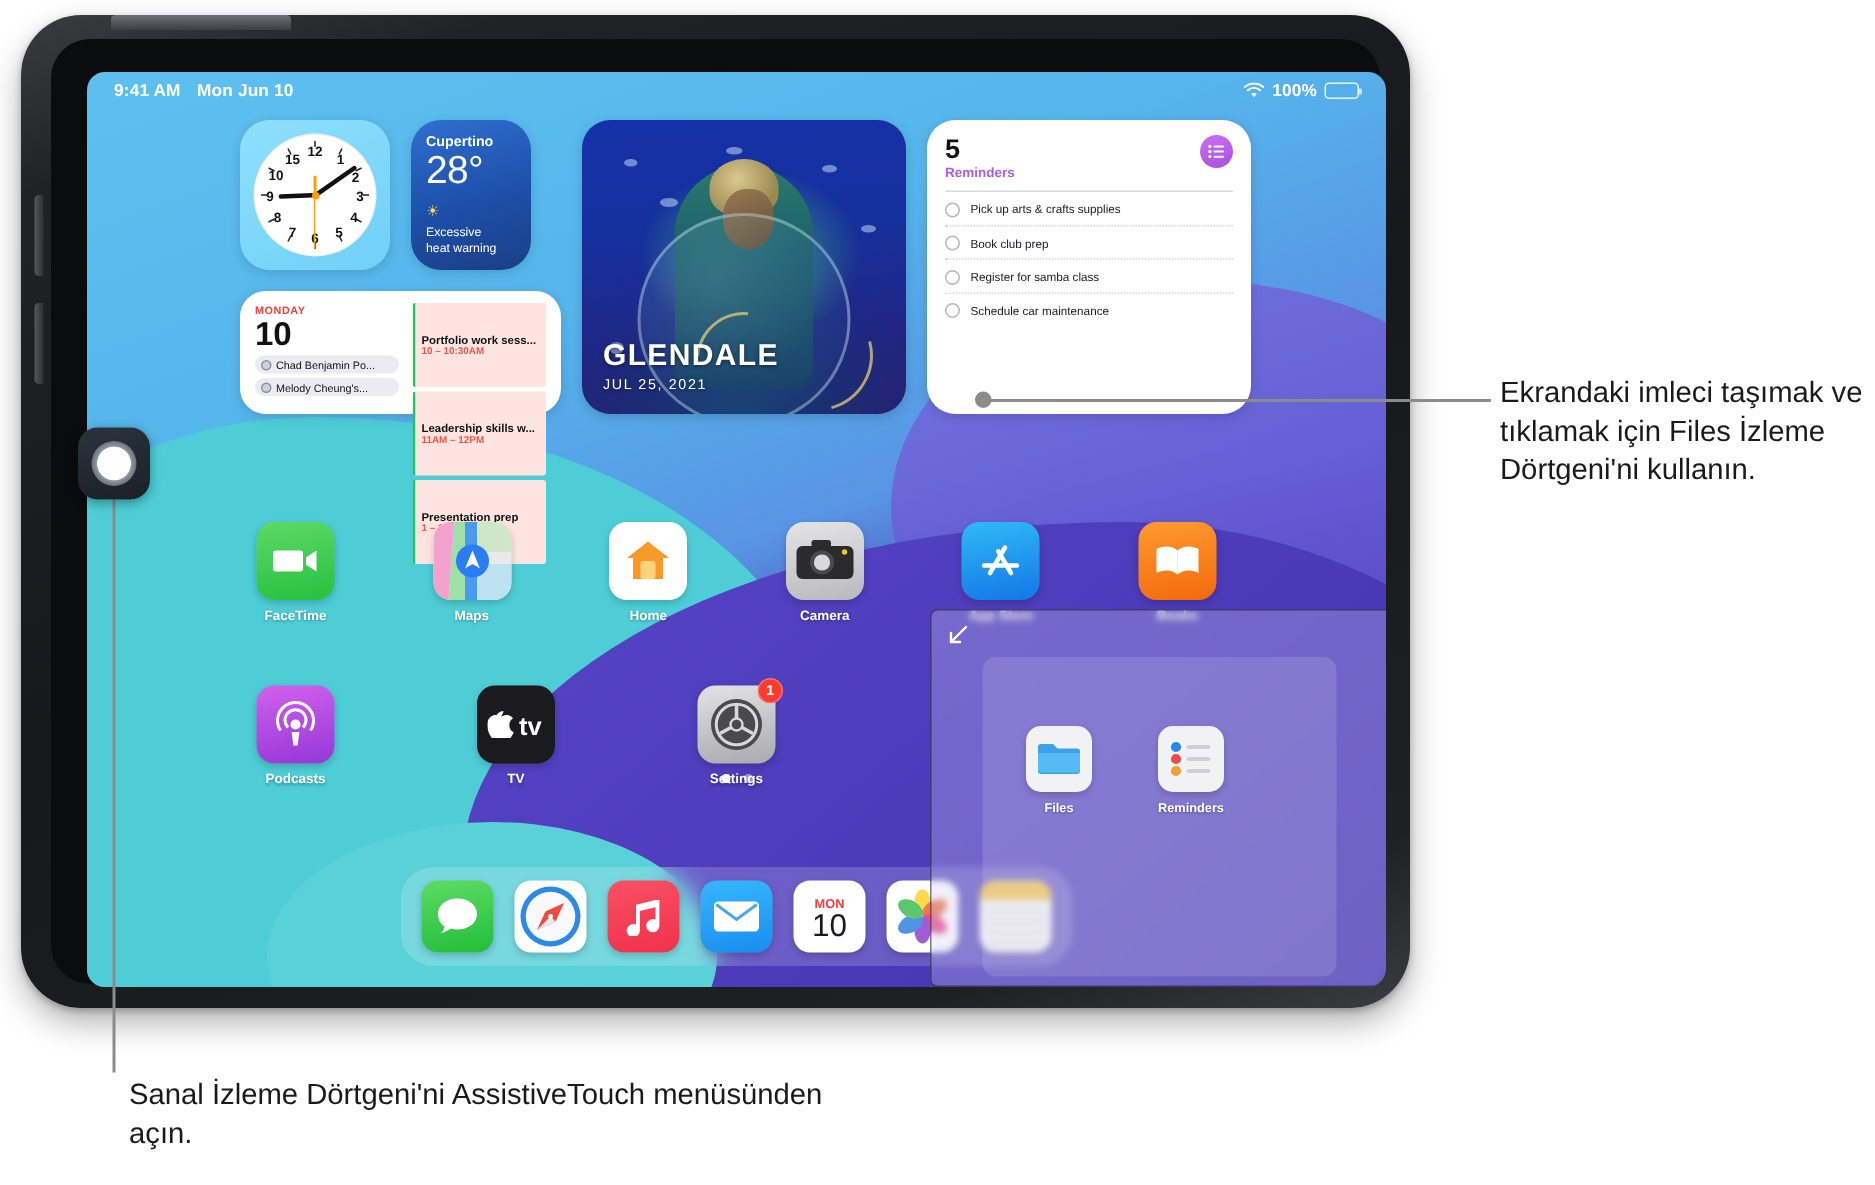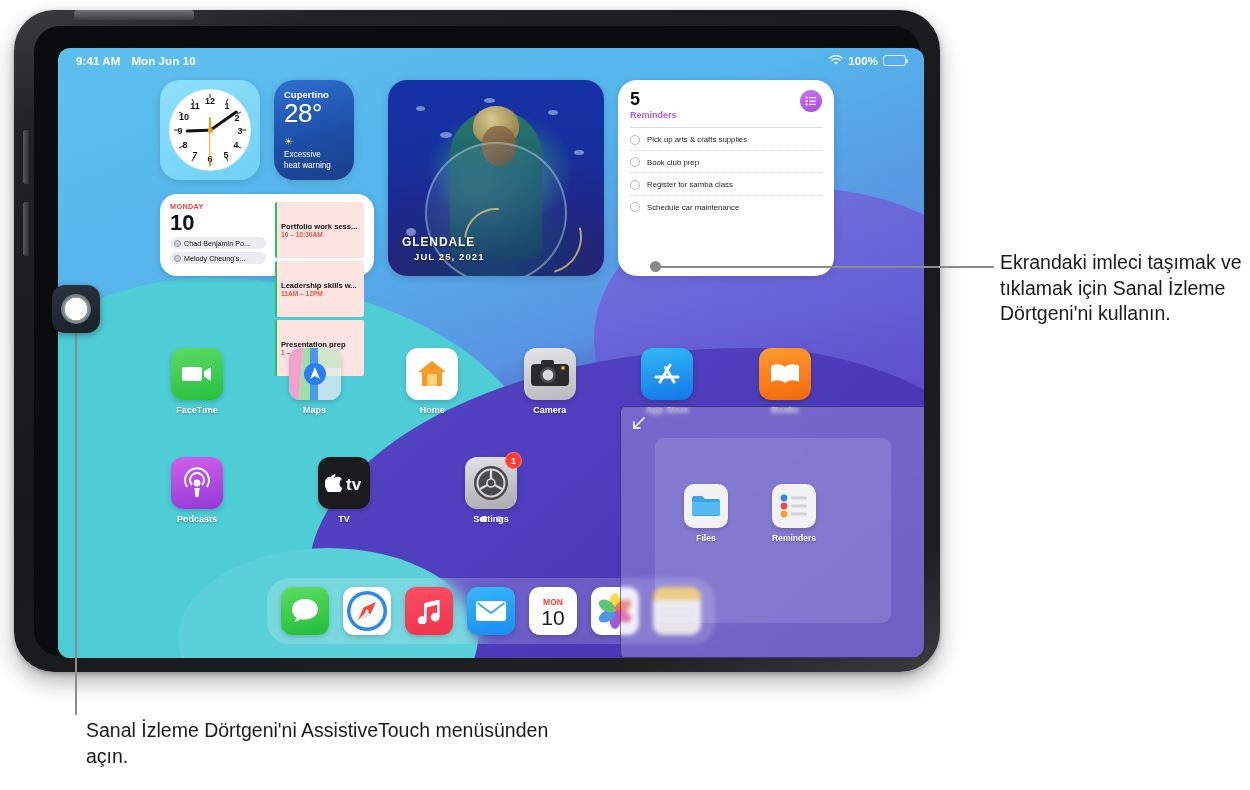--- a/index.html
+++ b/index.html
@@ -191,22 +191,22 @@
   }
   .ph-arc {
     position: absolute; border-radius: 50%;
     border: 2px solid rgba(225,205,120,.75);
     border-color: rgba(225,205,120,.75) transparent transparent transparent;
   }
   .ph-arc.a1 { left: 76px; top: 128px; width: 64px; height: 64px; transform: rotate(-40deg); }
   .ph-arc.a2 { left: 120px; top: 120px; width: 74px; height: 74px; transform: rotate(120deg); }
   .ph-spark { position: absolute; background: rgba(190,215,245,.55); border-radius: 50%; }
   .ph-cap { position: absolute; left: 14px; bottom: 14px; color: #fff; text-shadow: 0 1px 3px rgba(0,0,0,.5); }
-  .ph-city { font-size: 12px; font-weight: 800; letter-spacing: .9px; margin-top: 32px; }
-  .ph-date { font-size: 9.5px; font-weight: 700; letter-spacing: 1.1px; margin-top: 2px; margin-left: 12px; }
+  .ph-city { font-size: 20px; font-weight: 800; letter-spacing: .9px; margin-top: 32px; }
+  .ph-date { font-size: 9.5px; font-weight: 400; letter-spacing: 1.1px; margin-top: 2px; }
 
   .w-rem {
     position: absolute; left: 560px; top: 8px; width: 216px; height: 196px;
     background: #fff; border-radius: 19px; padding: 10px 12px;
     box-shadow: 0 2px 8px rgba(0,0,0,.14);
   }
   .rm-head { display: flex; justify-content: space-between; align-items: flex-start; }
   .rm-count { font-size: 18px; font-weight: 700; color: #111; line-height: 1; }
   .rm-label { font-size: 9px; font-weight: 600; color: #b05ce8; margin-top: 2px; }
   .rm-badge {
@@ -288,21 +288,21 @@
   
   .trackpad {
     position: absolute; left: 562px; top: 358px; width: 308px; height: 252px;
     background: rgba(210,205,245,.30);
     border: 1px solid rgba(20,20,40,.55);
     border-radius: 5px;
     backdrop-filter: blur(2px);
   }
   .tp-resize { position: absolute; left: 10px; top: 9px; }
   .tp-inner {
-    position: absolute; left: 34px; top: 31px; width: 236px; height: 185px;
+    position: absolute; left: 34px; top: 31px; width: 236px; height: 213px;
     background: rgba(255,255,255,.13); border-radius: 9px;
   }
   .tp-app {
     position: absolute; width: 70px; display: flex; flex-direction: column;
     align-items: center; gap: 5px;
   }
   .tp-app .ico { width: 44px; height: 44px; border-radius: 10px; }
   .tp-app .app-label { font-size: 8.5px; }
 
   
@@ -390,21 +390,21 @@
             <span class="cnum" style="left:52px;top:13px">1</span>
             <span class="cnum" style="left:62px;top:25px">2</span>
             <span class="cnum" style="left:65px;top:38px">3</span>
             <span class="cnum" style="left:61px;top:52px">4</span>
             <span class="cnum" style="left:51px;top:62px">5</span>
             <span class="cnum" style="left:35px;top:66px">6</span>
             <span class="cnum" style="left:20px;top:62px">7</span>
             <span class="cnum" style="left:10px;top:52px">8</span>
             <span class="cnum" style="left:5px;top:38px">9</span>
             <span class="cnum" style="left:9px;top:24px">10</span>
-            <span class="cnum" style="left:20px;top:13px">11</span>
+            <span class="cnum" style="left:20px;top:13px">15</span>
             <div class="hand mn"></div>
             <div class="hand hr"></div>
             <div class="hand sc"></div>
             <div class="hand sc2"></div>
             <div class="pivot"></div>
           </div>
         </div>
 
         <div class="w-weather">
           <div class="ww-city">Cupertino</div>
@@ -719,16 +719,16 @@
   </div>
 
   <div class="at-btn">
     <div class="at-ring"></div>
   </div>
 
   <div class="lead" style="left:75px;top:333px;width:2px;height:382px;"></div>
   <div class="lead-dot" style="left:650px;top:261px;"></div>
   <div class="lead" style="left:656px;top:266px;width:338px;height:2px;"></div>
 
-  <div class="callout callout-right">Ekrandaki imleci taşımak ve tıklamak için Sanal İzleme Dörtgeni'ni kullanın.</div>
+  <div class="callout callout-right">Ekrandaki imleci taşımak ve tıklamak için Files İzleme Dörtgeni'ni kullanın.</div>
   <div class="callout callout-bottom">Sanal İzleme Dörtgeni'ni AssistiveTouch menüsünden açın.</div>
 
 </div>
 
 </body></html>

